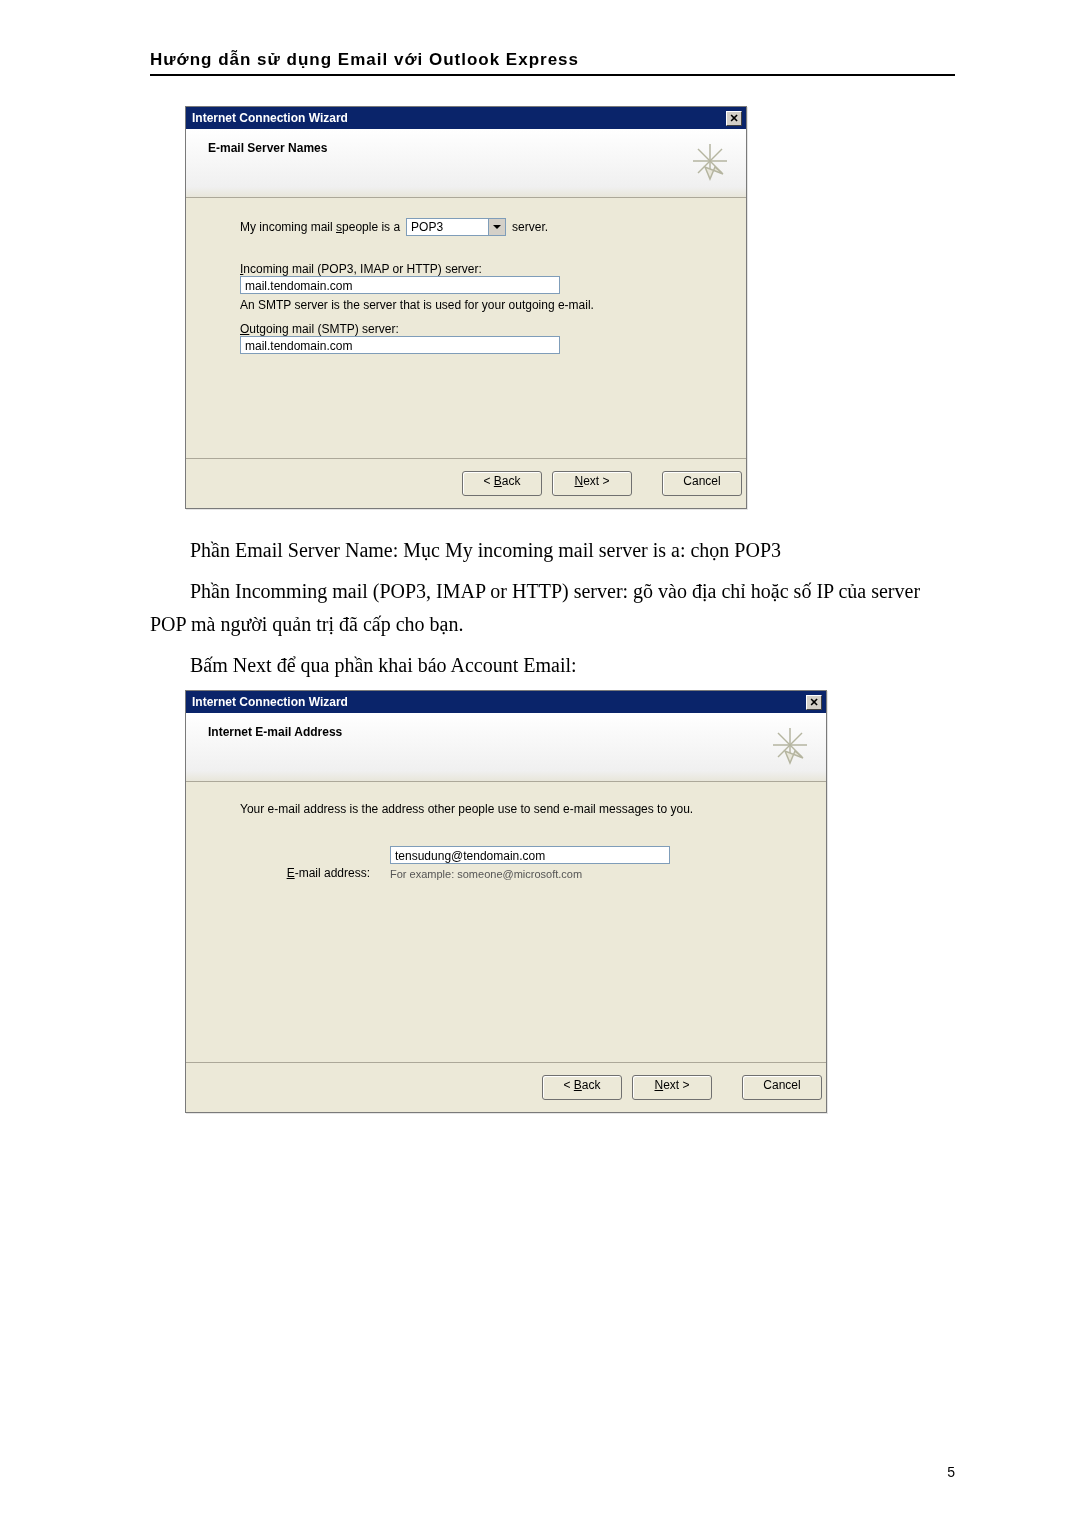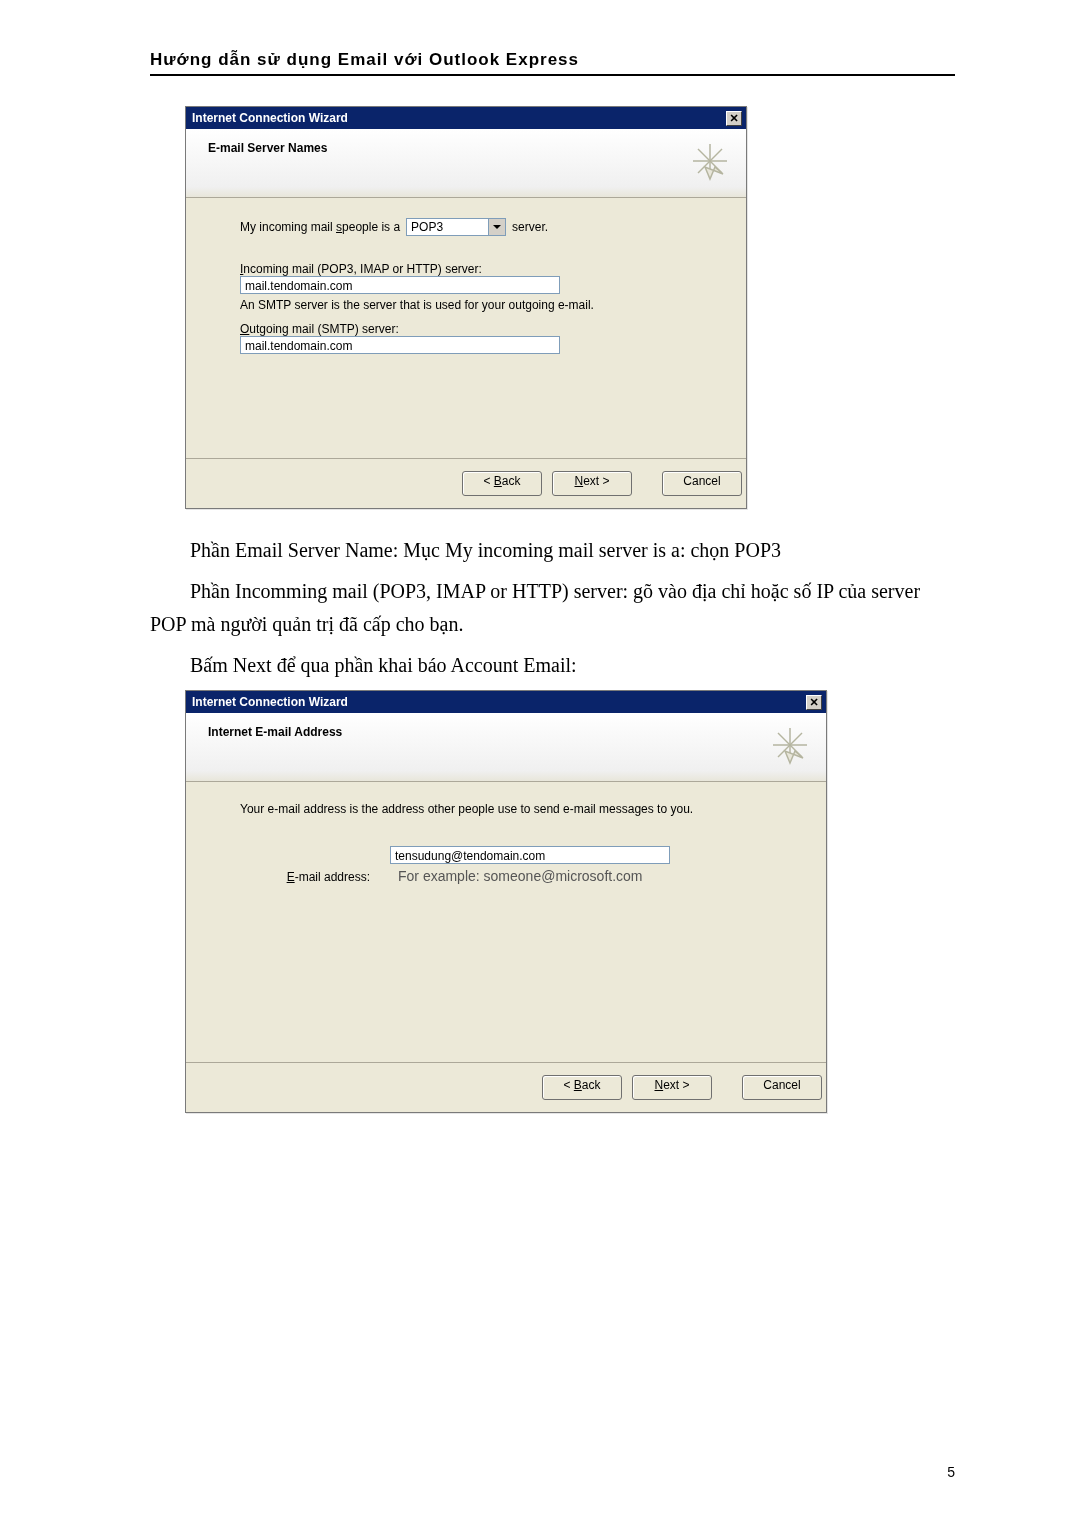--- a/index.html
+++ b/index.html
@@ -162,24 +162,24 @@
     width: 320px;
     font-size: 12px;
     padding: 0 4px;
     line-height: 18px;
     font-family: Tahoma, Arial, sans-serif;
     box-sizing: border-box;
   }
   .text-input.w280 { width: 280px; }
   .field-block { margin-bottom: 4px; }
   .hint {
-    font-size: 14px;
+    font-size: 11px;
     color: #555;
     margin-top: 4px;
-    margin-left: 8px;
+    margin-left: 0;
   }
   .button-row {
     border-top: 1px solid #aca899;
     padding: 12px 4px;
     display: flex;
     justify-content: flex-end;
     gap: 10px;
     background: #ece9d8;
   }
   .win-btn {

